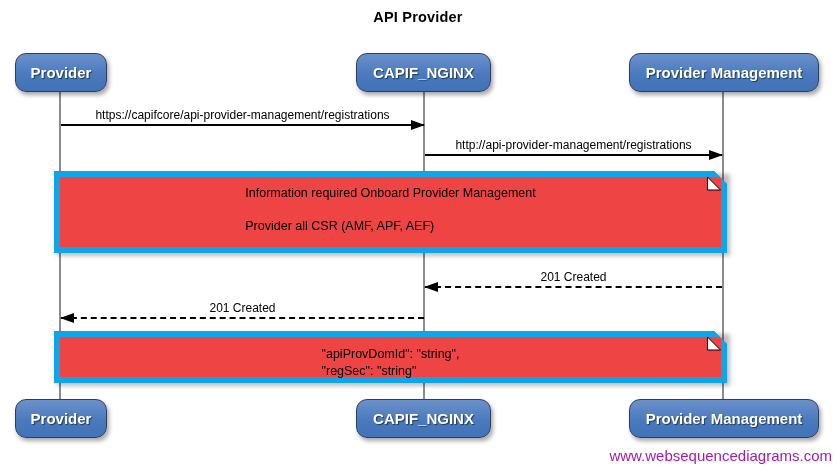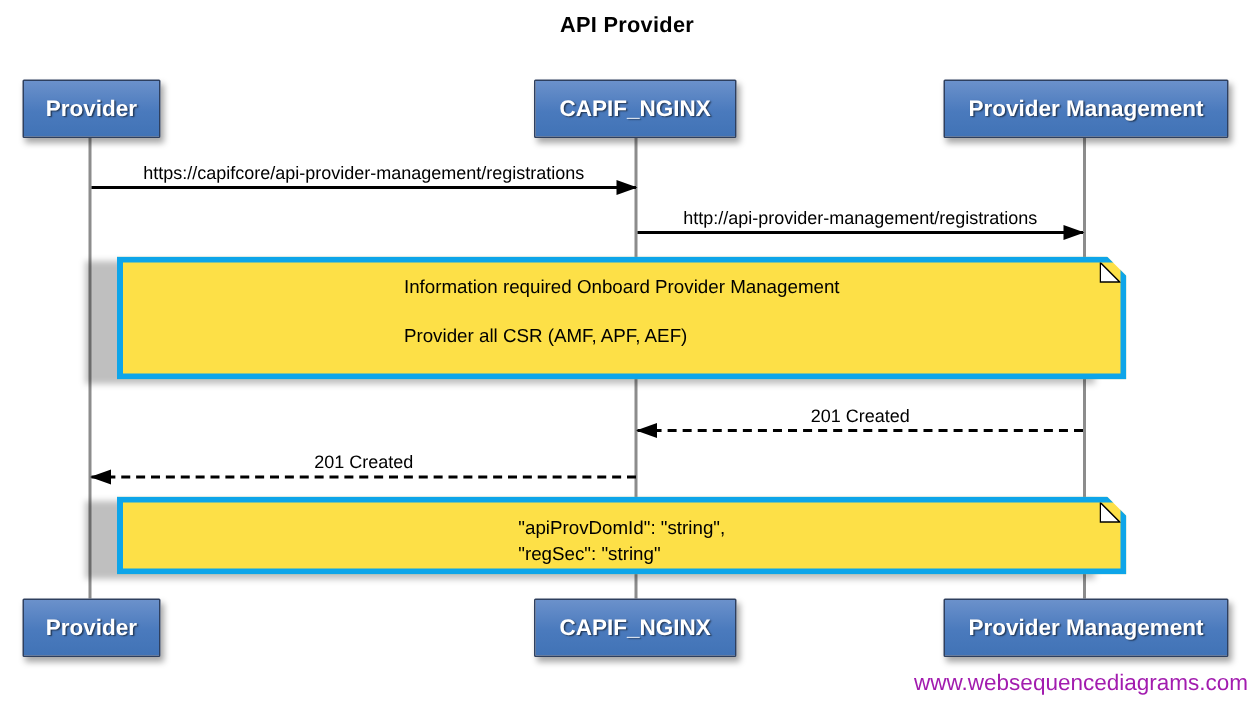--- a/index.html
+++ b/index.html
@@ -5,21 +5,21 @@
   html,body{margin:0;padding:0;background:#ffffff;}
   #canvas{
     position:relative;width:836px;height:474px;background:#ffffff;overflow:hidden;
     font-family:"Liberation Sans","DejaVu Sans",sans-serif;color:#000;
   }
   .title{
     position:absolute;top:9px;left:0;width:100%;text-align:center;
     font-size:14.5px;font-weight:bold;letter-spacing:0.2px;
   }
   .actor{
-    position:absolute;height:39px;border-radius:1px;box-sizing:border-box;
+    position:absolute;height:39px;border-radius:11px;box-sizing:border-box;
     border:1px solid #2e3f5e;
     background:linear-gradient(180deg,#6b91cb 0%,#4a7abd 55%,#4173b6 100%);
     box-shadow:2px 3px 4px rgba(0,0,0,0.35);
     display:flex;align-items:center;justify-content:center;
     color:#fff;font-weight:bold;font-size:15px;
     text-shadow:1px 1px 1px rgba(0,0,0,0.55);
     z-index:4;
   }
   .lifeline{
     position:absolute;top:92px;height:307px;width:2px;background:#8c8c8c;z-index:1;
@@ -28,25 +28,24 @@
   .msg-label{
     text-align:center;font-size:12px;line-height:15px;height:15px;
     white-space:nowrap;padding-bottom:1px;
   }
   .msg-line{position:relative;height:0;border-top:2px solid #000;}
   .msg-line.dashed{border-top-style:dashed;}
   .head{position:absolute;width:0;height:0;top:-6px;}
   .head-right{right:-1px;border-left:14px solid #000;border-top:5px solid transparent;border-bottom:5px solid transparent;}
   .head-left{left:-1px;border-right:14px solid #000;border-top:5px solid transparent;border-bottom:5px solid transparent;}
   .note{
-    position:absolute;left:54px;width:673px;background:#fde047;z-index:3;
-    border:4px solid #0ea5e9;box-sizing:border-box;
+    position:absolute;left:54px;width:673px;background:#ef4444;z-index:3;
+    border:6px solid #0ea5e9;box-sizing:border-box;
     clip-path:polygon(0 0,calc(100% - 13px) 0,100% 13px,100% 100%,0 100%);
     text-align:center;
-    margin-left:24px;
   }
   .note-shadow{
     position:absolute;left:57px;width:673px;background:rgba(0,0,0,0.25);
     filter:blur(2px);z-index:2;
   }
   .note-text{
     display:inline-block;text-align:left;font-size:12.5px;line-height:15px;
   }
   .fold{position:absolute;top:0;right:0;width:14px;height:14px;z-index:5;}
   .watermark{

